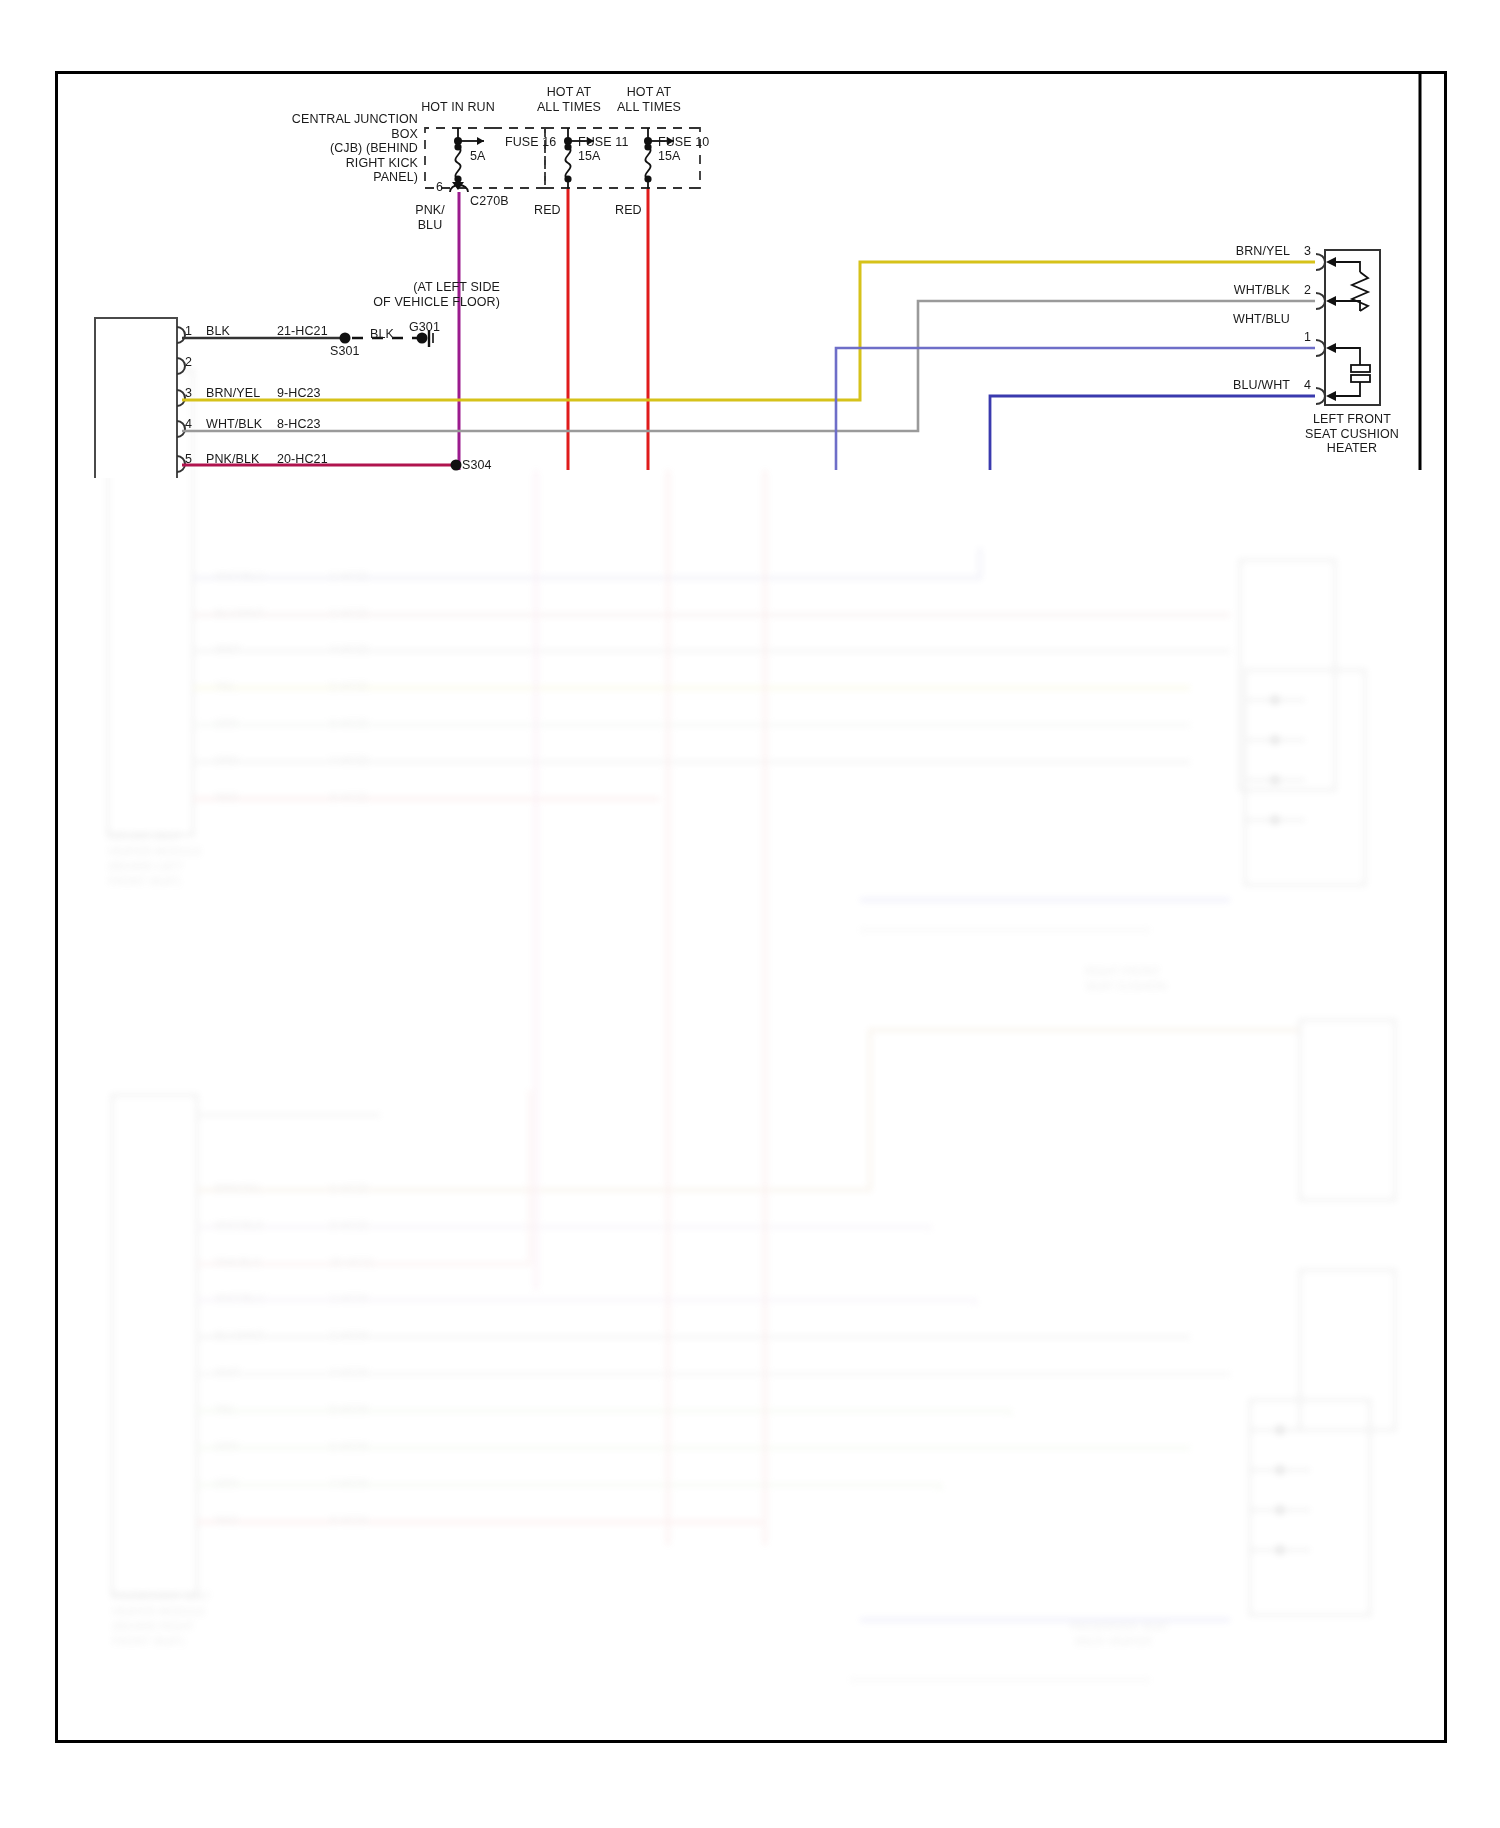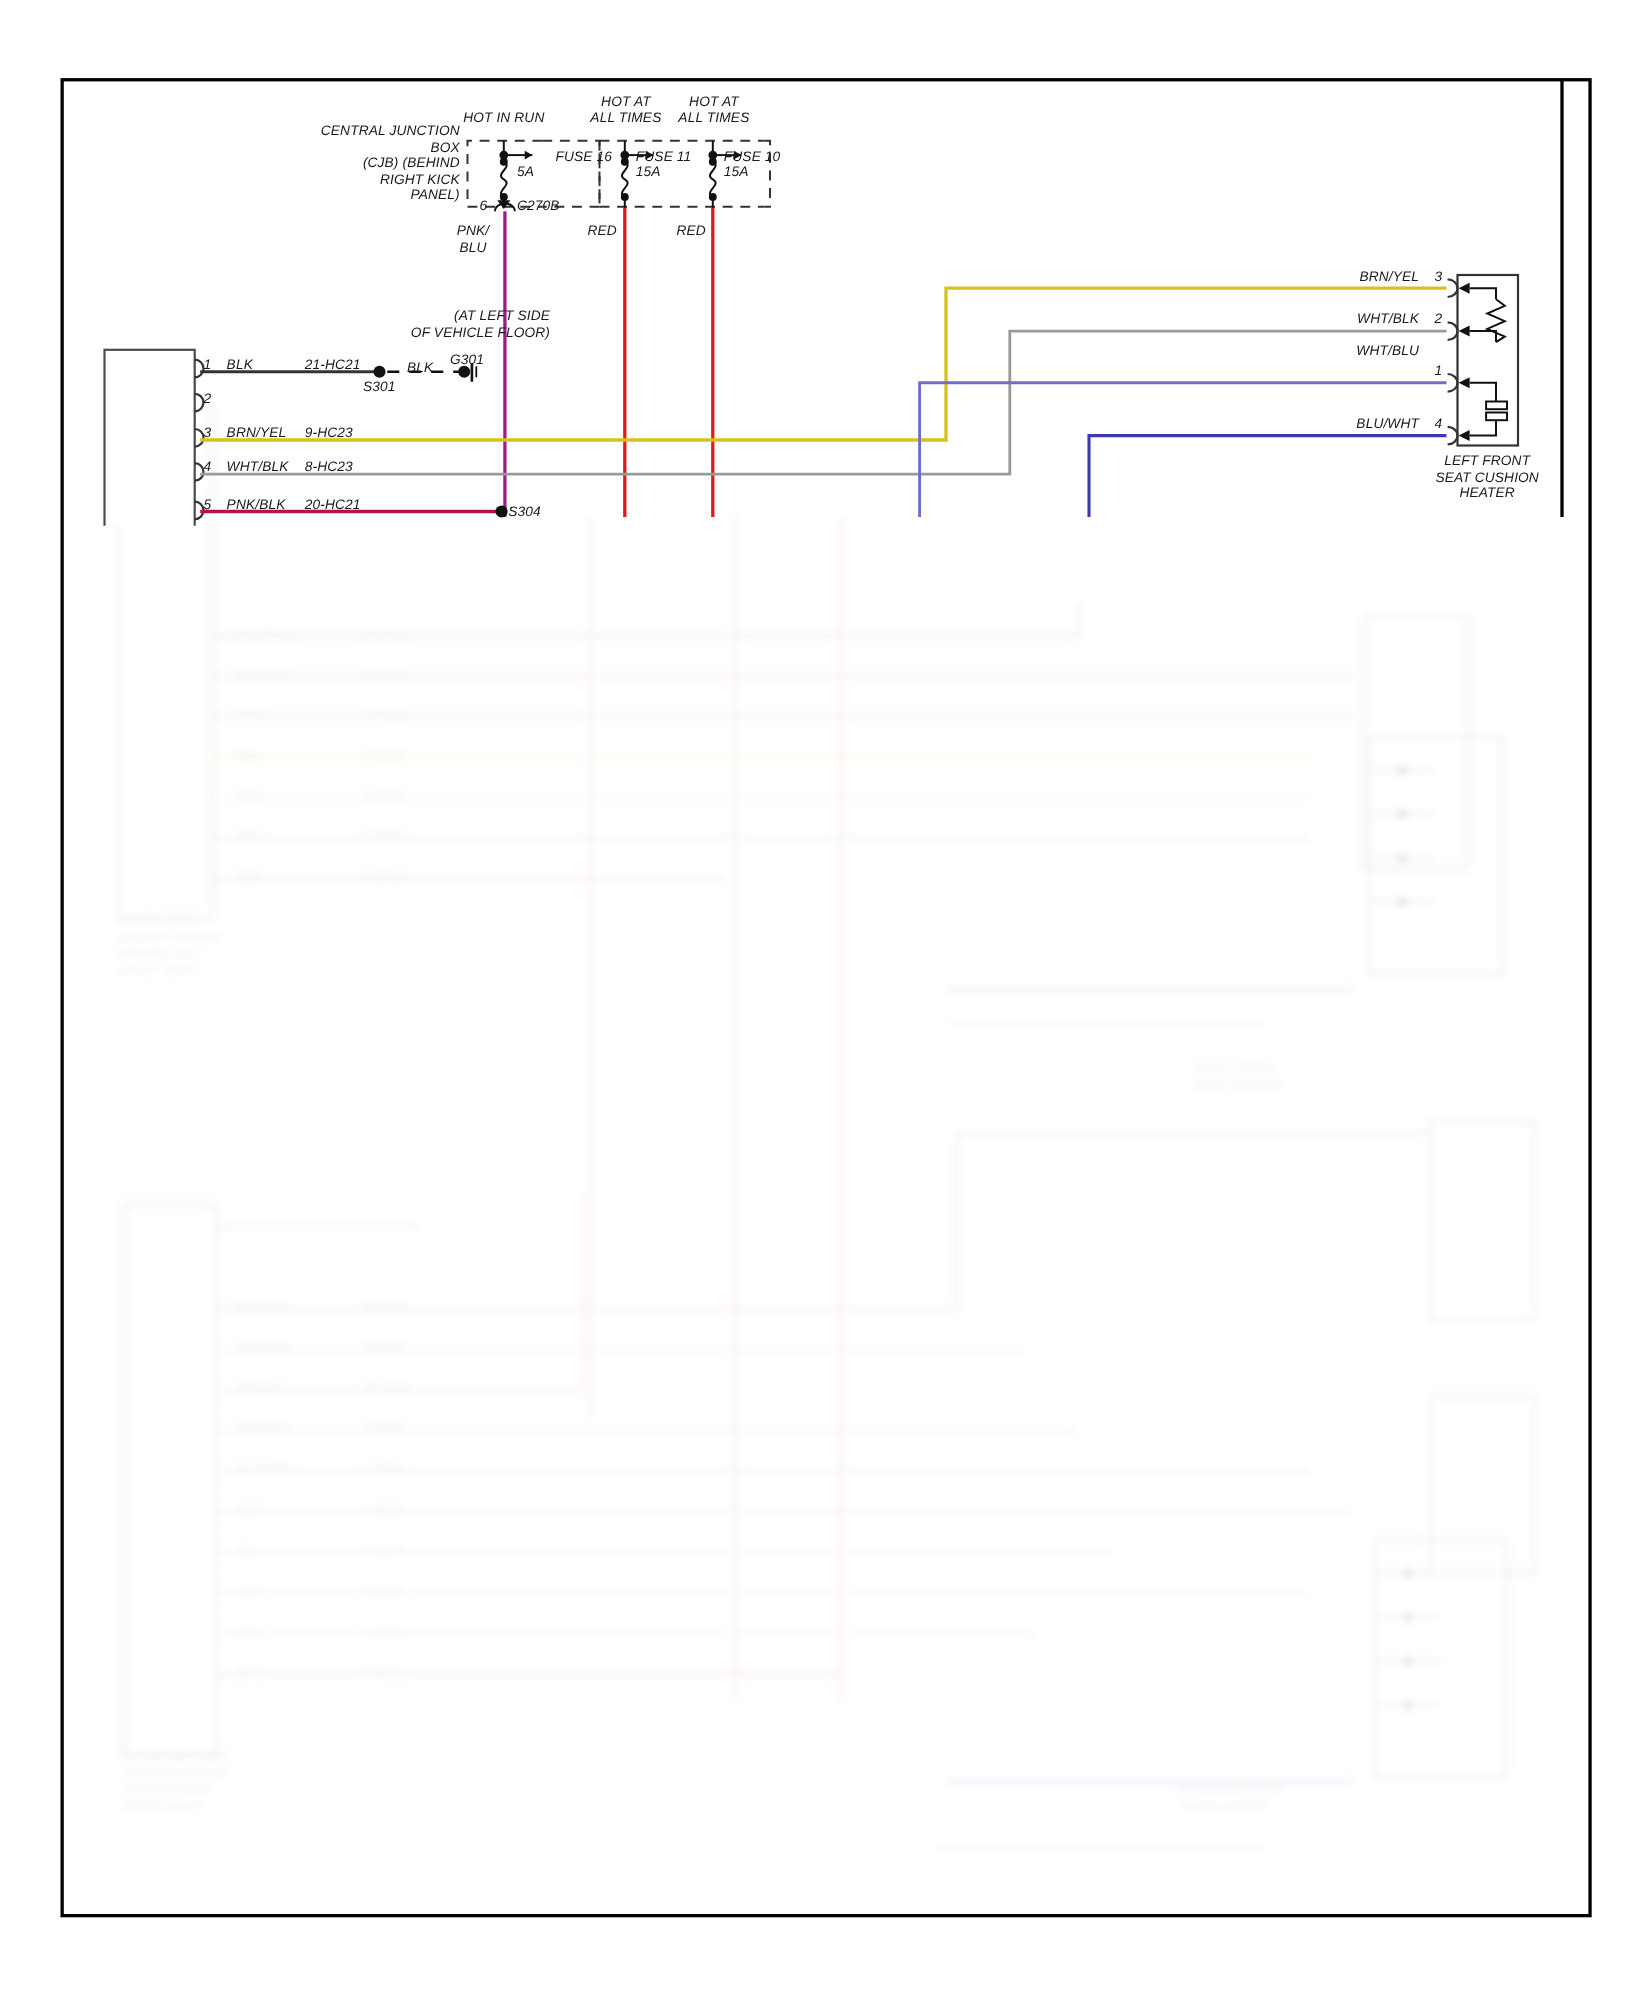--- a/index.html
+++ b/index.html
@@ -36,21 +36,20 @@
   }
   svg { display: block; overflow: visible; }
   .lbl {
     position: absolute;
     font-family: "Liberation Sans", sans-serif;
     font-size: 12.5px;
     color: #1a1a1a;
     white-space: pre;
     line-height: 14.5px;
     letter-spacing: 0.1px;
-    font-style: italic;
   }
   .lbl.c { text-align: center; }
   .lbl.r { text-align: right; }
   .pinno { font-size: 12.5px; }
 </style>
 </head>
 <body>
 
 <div id="page">
 
@@ -292,21 +291,21 @@
 
     <div class="lbl c" style="left:393px; top:100px; width:130px;">HOT IN RUN</div>
     <div class="lbl r" style="left:280px; top:112px; width:138px;">CENTRAL JUNCTION
 BOX
 (CJB) (BEHIND
 RIGHT KICK
 PANEL)</div>
     <div class="lbl" style="left:470px; top:135px;margin-left:35px;">FUSE 16</div>
     <div class="lbl" style="left:470px; top:149px;">5A</div>
     <div class="lbl" style="left:436px; top:180px;">6</div>
-    <div class="lbl" style="left:470px; top:180px;">C270B</div>
+    <div class="lbl" style="left:470px; top:194px;">C270B</div>
     <div class="lbl c" style="left:404px; top:203px; width:52px;">PNK/
 BLU</div>
 
     <div class="lbl c" style="left:520px; top:85px; width:98px;">HOT AT
 ALL TIMES</div>
     <div class="lbl" style="left:578px; top:135px;">FUSE 11</div>
     <div class="lbl" style="left:578px; top:149px;">15A</div>
     <div class="lbl" style="left:534px; top:203px;">RED</div>
 
     <div class="lbl c" style="left:600px; top:85px; width:98px;">HOT AT

